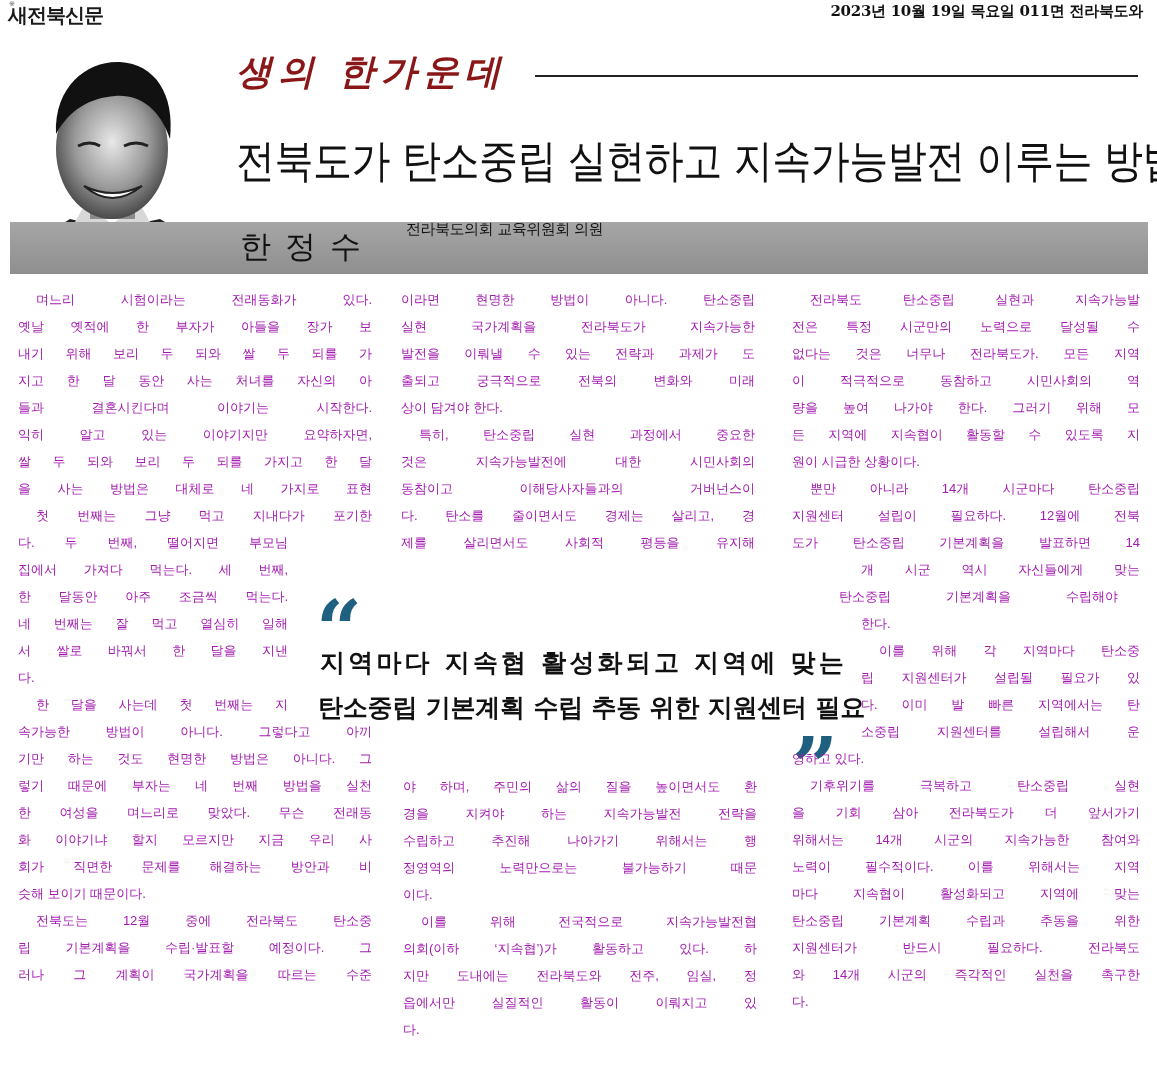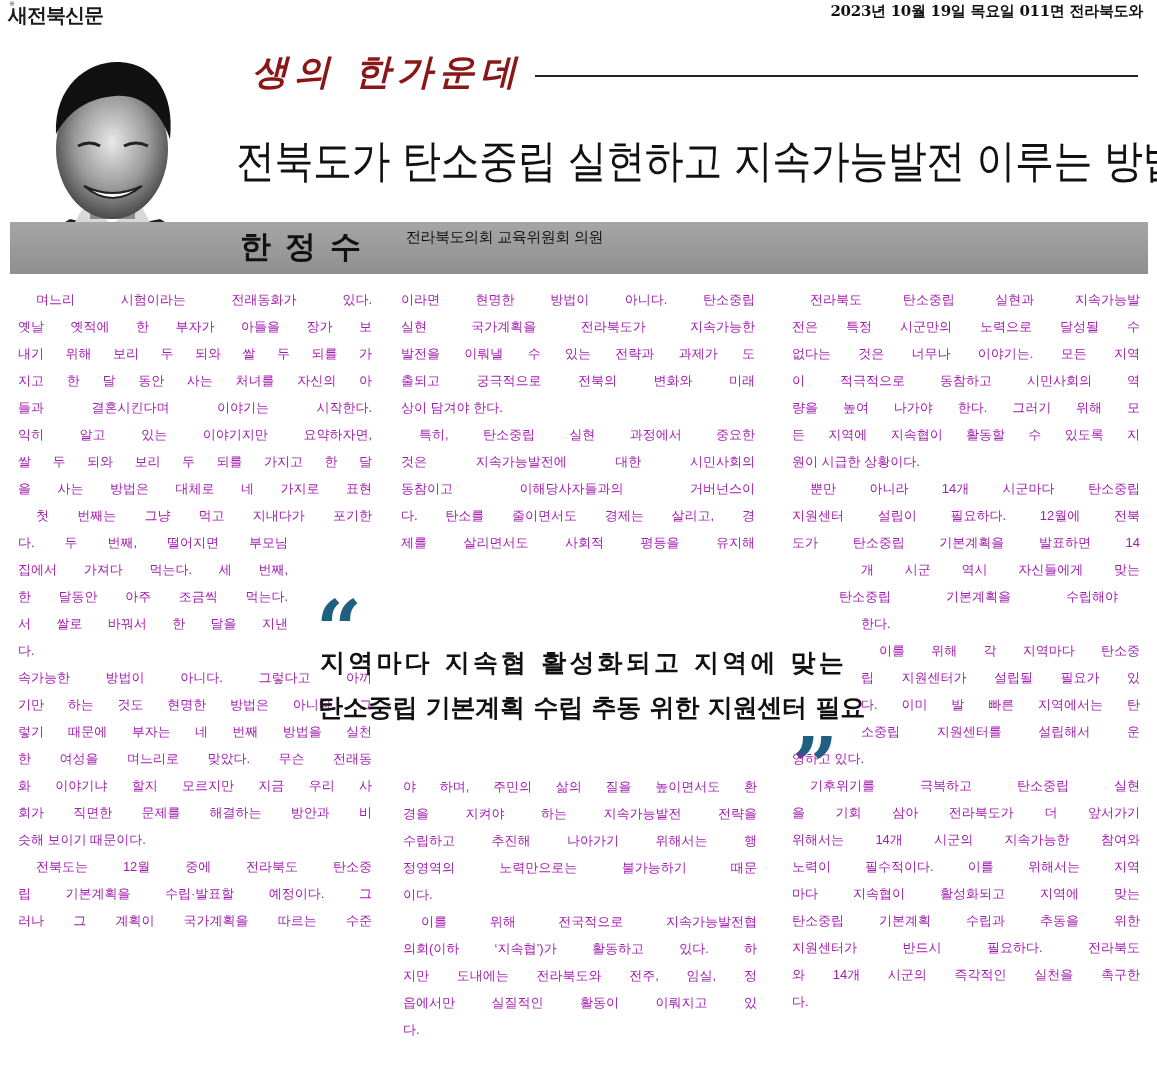--- a/index.html
+++ b/index.html
@@ -2,26 +2,26 @@
 <html><head>
 <meta charset="utf-8">
 <style>
   html, body { margin: 0; padding: 0; background: #ffffff; }
   body { width: 1157px; height: 1080px; position: relative; overflow: hidden; font-family: "DejaVu Sans", "Liberation Sans", sans-serif; color: #111; }
   .abs { position: absolute; }
   .logo { left: 8px; top: 2px; font-size: 20px; font-weight: bold; color: #1a1a1a; letter-spacing: -1px; }
   .logo-mark { font-size: 7px; position: absolute; left: 1px; top: -2px; color: #555; font-weight: normal; letter-spacing: 0; }
   .dateline { right: 14px; top: 2px; font-family: "DejaVu Serif", "Liberation Serif", serif; font-size: 15px; font-weight: bold; color: #111; white-space: nowrap; letter-spacing: -0.3px; }
   .photo { left: 20px; top: 54px; width: 182px; height: 220px; overflow: hidden; }
-  .column-label { left: 236px; top: 48px; font-family: "DejaVu Serif", "Liberation Serif", serif; font-size: 36px; font-weight: bold; font-style: italic; color: #8a1717; letter-spacing: 6px; white-space: nowrap; margin-left: 16px; }
+  .column-label { left: 236px; top: 48px; font-family: "DejaVu Serif", "Liberation Serif", serif; font-size: 36px; font-weight: bold; font-style: italic; color: #8a1717; letter-spacing: 6px; white-space: nowrap; }
   .label-rule { left: 535px; top: 75px; width: 603px; height: 2px; background: #222; }
   .headline { left: 236px; top: 130px; font-size: 39px; font-weight: normal; color: #111; white-space: nowrap; letter-spacing: -0.5px; transform: scaleY(1.15); transform-origin: top left; }
   .band { left: 10px; top: 222px; width: 1138px; height: 52px; background: linear-gradient(180deg, #a6a6a6 0%, #9a9a9a 50%, #8f8f8f 100%); }
-  .author-name { left: 240px; top: 226px; font-size: 31px; font-weight: bold; color: #111; letter-spacing: 14px; white-space: nowrap; }
-  .author-title { left: 406px; top: 228px; font-size: 15px; color: #111; white-space: nowrap; letter-spacing: -0.5px; }
+  .author-name { left: 240px; top: 226px; font-size: 31px; font-weight: normal; color: #111; letter-spacing: 14px; white-space: nowrap; }
+  .author-title { left: 406px; top: 220px; font-size: 15px; color: #111; white-space: nowrap; letter-spacing: -0.5px; }
   .col { position: absolute; font-family: Liberation Sans, sans-serif; font-size: 13px; line-height: 27px; color: #a21caf; text-align: justify; }
   .line { display: block; white-space: nowrap; height: 27px; text-align-last: justify; text-align: justify; }
   .line.last { text-align-last: left; }
   .line.indent { padding-left: 18px; }
   .quote-mark { font-family: "DejaVu Serif", "Liberation Serif", serif; font-size: 80px; font-weight: bold; color: #1f5f80; line-height: 1; }
   .pull { font-size: 25px; font-weight: bold; color: #111; white-space: nowrap; }
 </style>
 </head>
 <body>
 
@@ -77,22 +77,24 @@
   <span class="line">내기 위해 보리 두 되와 쌀 두 되를 가</span>
   <span class="line">지고 한 달 동안 사는 처녀를 자신의 아</span>
   <span class="line">들과 결혼시킨다며 이야기는 시작한다.</span>
   <span class="line">익히 알고 있는 이야기지만 요약하자면,</span>
   <span class="line">쌀 두 되와 보리 두 되를 가지고 한 달</span>
   <span class="line">을 사는 방법은 대체로 네 가지로 표현</span>
   <span class="line indent">첫 번째는 그냥 먹고 지내다가 포기한</span>
   <span class="line" style="width:270px;">다. 두 번째, 떨어지면 부모님</span>
   <span class="line" style="width:270px;">집에서 가져다 먹는다. 세 번째,</span>
   <span class="line" style="width:270px;">한 달동안 아주 조금씩 먹는다.</span>
+  <span class="line" style="width:270px;">네 번째는 잘 먹고 열심히 일해</span>
   <span class="line" style="width:270px;">서 쌀로 바꿔서 한 달을 지낸</span>
   <span class="line last">다.</span>
+  <span class="line indent" style="width:252px;">한 달을 사는데 첫 번째는 지</span>
   <span class="line">속가능한 방법이 아니다. 그렇다고 아끼</span>
   <span class="line">기만 하는 것도 현명한 방법은 아니다. 그</span>
   <span class="line">렇기 때문에 부자는 네 번째 방법을 실천</span>
   <span class="line">한 여성을 며느리로 맞았다. 무슨 전래동</span>
   <span class="line">화 이야기냐 할지 모르지만 지금 우리 사</span>
   <span class="line">회가 직면한 문제를 해결하는 방안과 비</span>
   <span class="line last">슷해 보이기 때문이다.</span>
   <span class="line indent">전북도는 12월 중에 전라북도 탄소중</span>
   <span class="line">립 기본계획을 수립·발표할 예정이다. 그</span>
   <span class="line">러나 그 계획이 국가계획을 따르는 수준</span>
@@ -125,21 +127,21 @@
   <span class="line indent">이를 위해 전국적으로 지속가능발전협</span>
   <span class="line">의회(이하 ‘지속협’)가 활동하고 있다. 하</span>
   <span class="line">지만 도내에는 전라북도와 전주, 임실, 정</span>
   <span class="line">읍에서만 실질적인 활동이 이뤄지고 있</span>
   <span class="line last">다.</span>
 </div>
 
 <div class="col" style="left:792px; top:286px; width:348px;">
   <span class="line indent">전라북도 탄소중립 실현과 지속가능발</span>
   <span class="line">전은 특정 시군만의 노력으로 달성될 수</span>
-  <span class="line">없다는 것은 너무나 이야기는. 모든 지역</span>
+  <span class="line">없다는 것은 너무나 전라북도가. 모든 지역</span>
   <span class="line">이 적극적으로 동참하고 시민사회의 역</span>
   <span class="line">량을 높여 나가야 한다. 그러기 위해 모</span>
   <span class="line">든 지역에 지속협이 활동할 수 있도록 지</span>
   <span class="line last">원이 시급한 상황이다.</span>
   <span class="line indent">뿐만 아니라 14개 시군마다 탄소중립</span>
   <span class="line">지원센터 설립이 필요하다. 12월에 전북</span>
   <span class="line">도가 탄소중립 기본계획을 발표하면 14</span>
   <span class="line" style="margin-left:69px; width:279px;">개 시군 역시 자신들에게 맞는</span>
   <span class="line" style="margin-left:47px; width:279px;">탄소중립 기본계획을 수립해야</span>
   <span class="line last" style="margin-left:69px; width:279px;">한다.</span>

